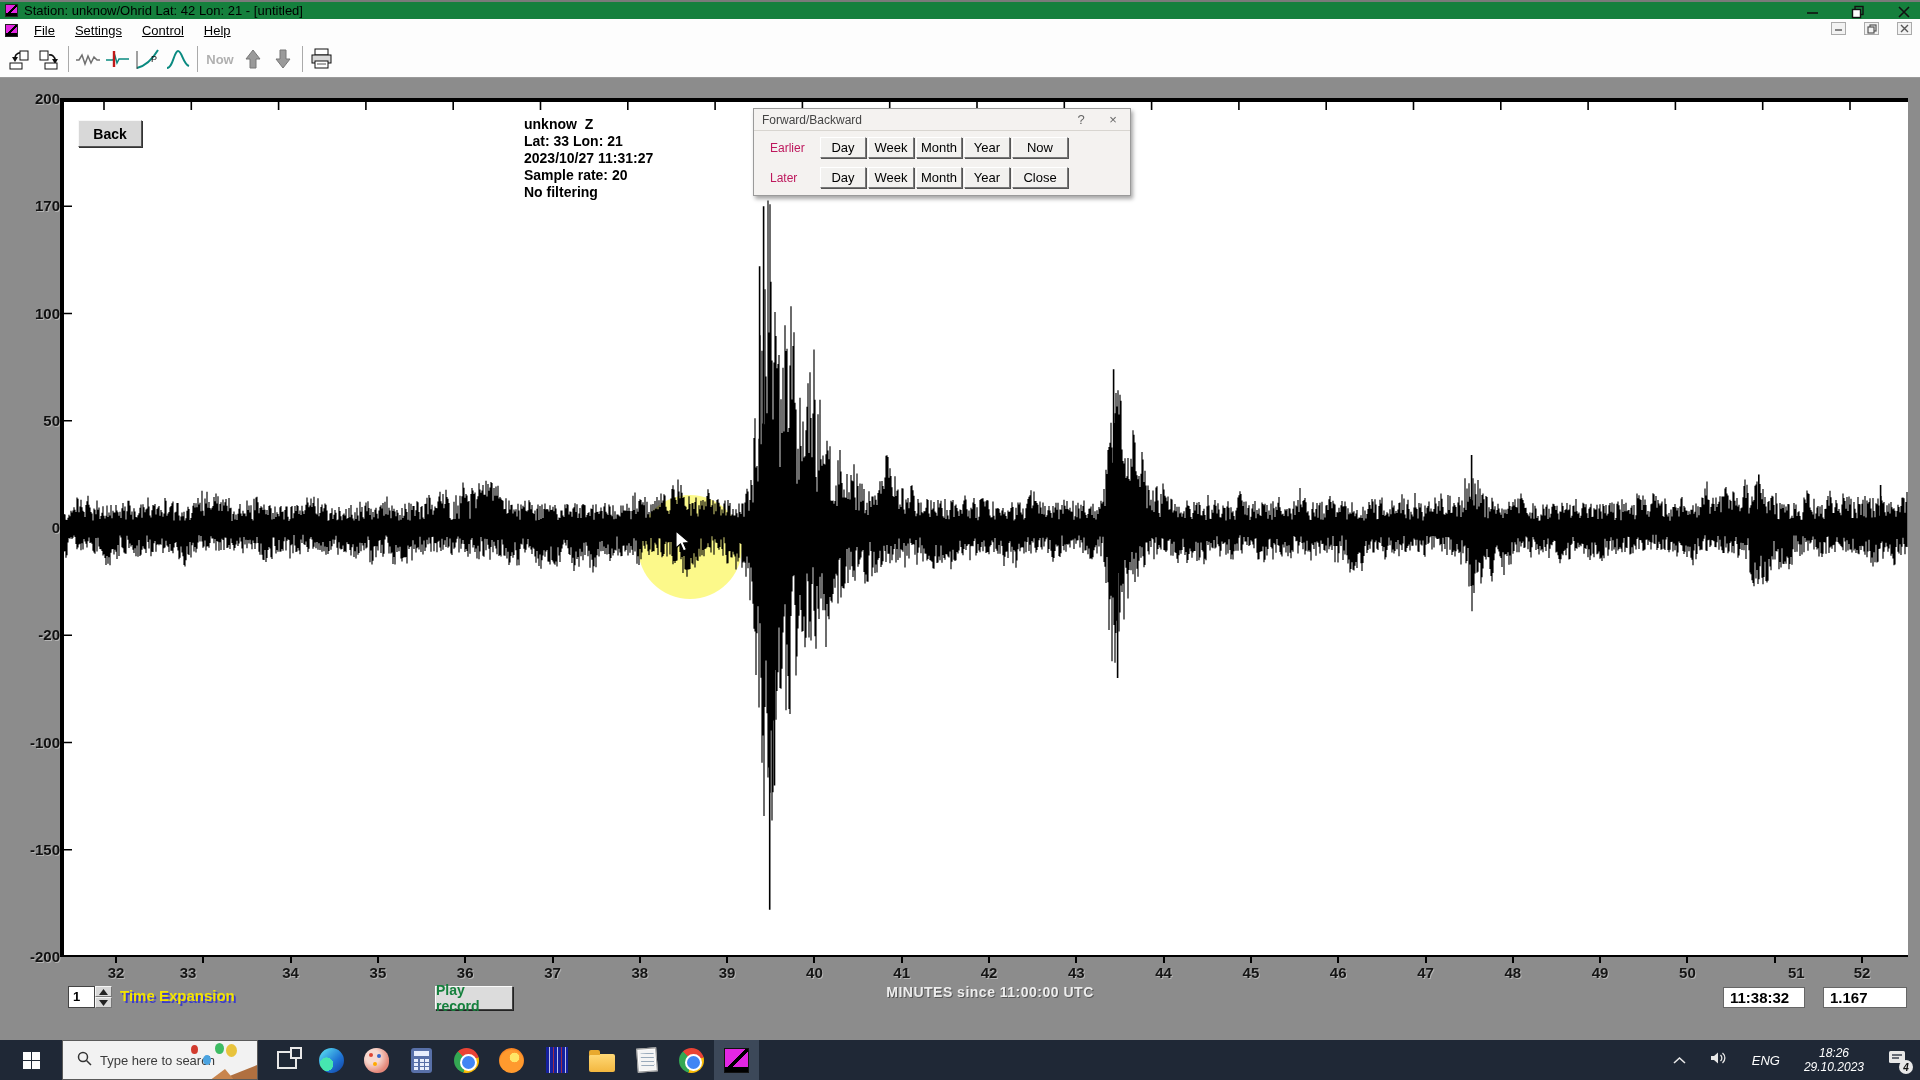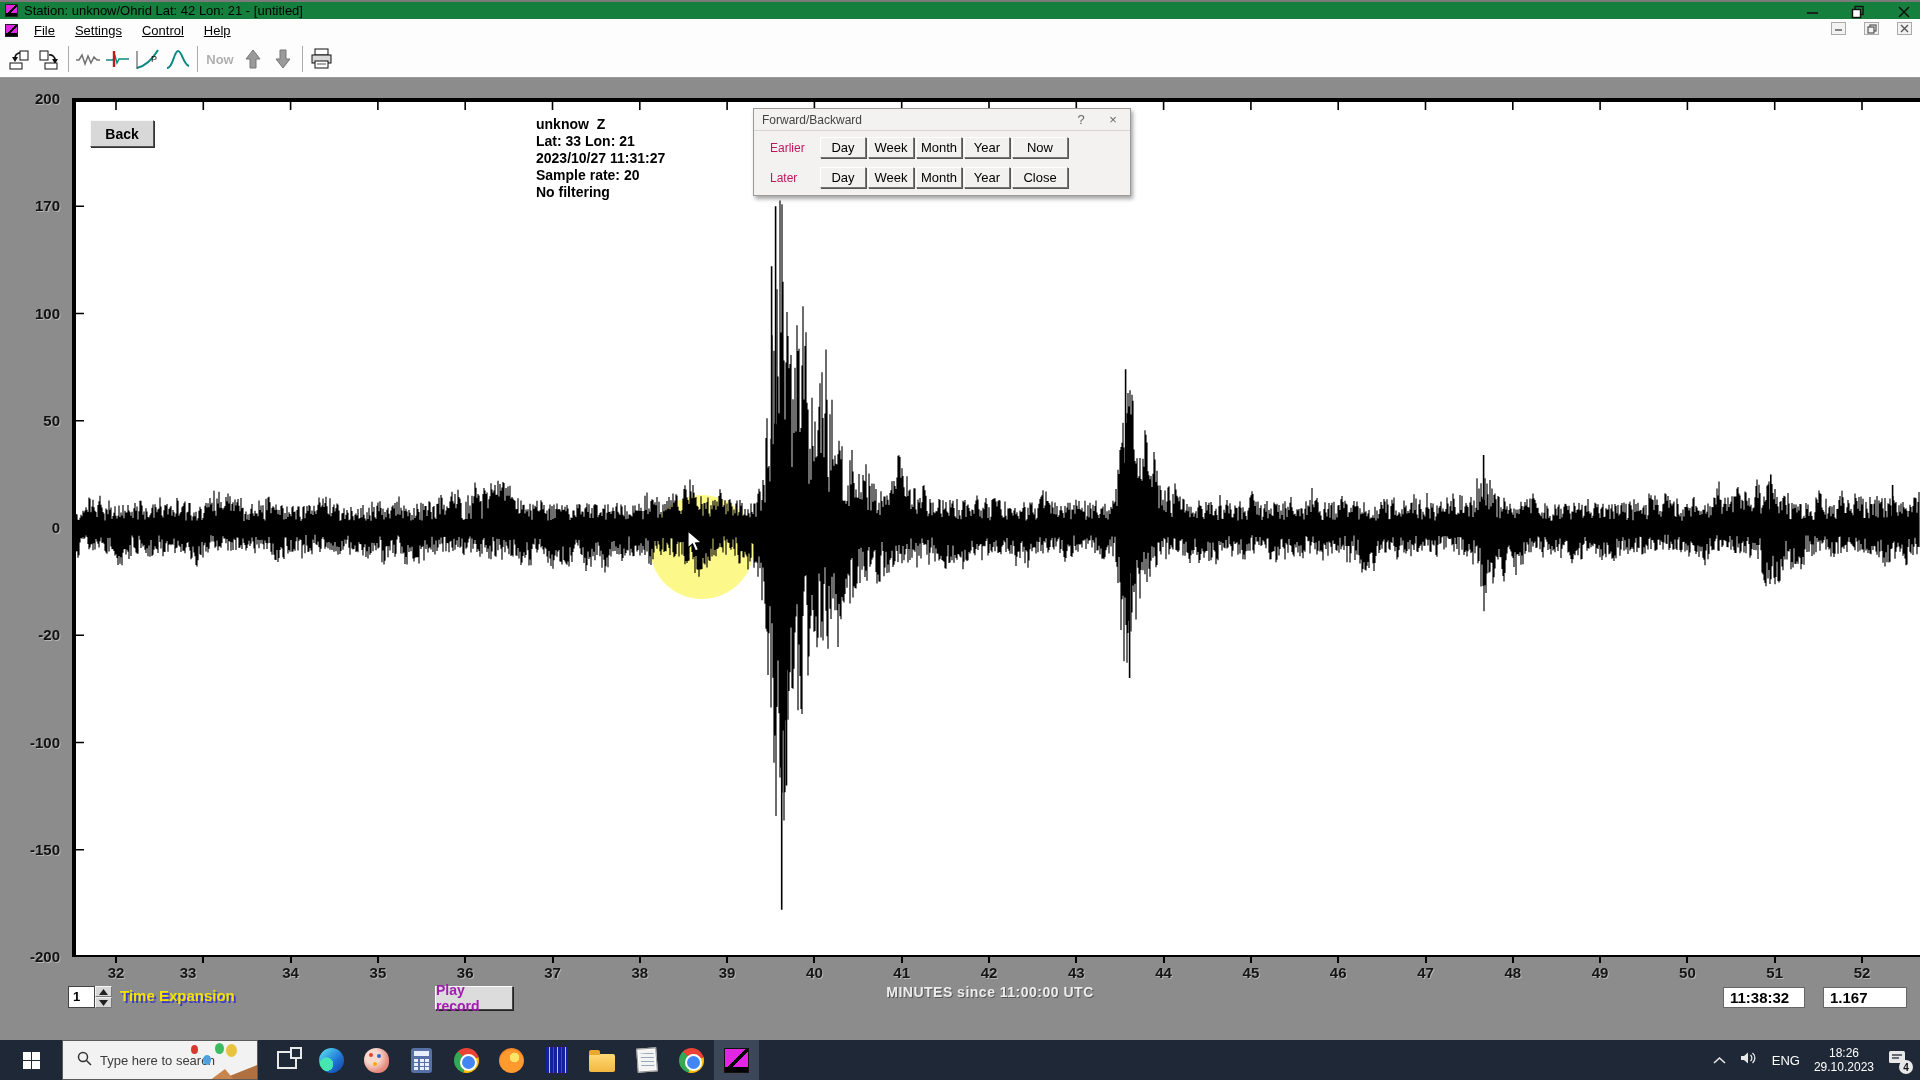--- a/index.html
+++ b/index.html
@@ -30,21 +30,21 @@
 
   .toolbar { position:absolute; left:0; top:41px; width:1920px; height:37px;
              background:#fdfdfd; border-bottom:1px solid #9a9a9a;
              display:flex; align-items:center; padding-left:4px; }
   .tbtn { width:28px; height:28px; margin:0 1px; display:flex; align-items:center; justify-content:center; }
   .tsep { width:1px; height:26px; background:#aaa; margin:0 4px; }
   .now-lbl { font-size:13px; font-weight:bold; color:#b0b0b0; }
 
   
   .workspace { position:absolute; left:0; top:78px; width:1920px; height:962px; background:#8c8c8c; }
-  .plot-area { position:absolute; left:72px; top:20px; width:1848px; height:859px;
+  .plot-area { position:absolute; left:60px; top:20px; width:1848px; height:859px;
                background:#fff; border-left:4px solid #000; border-top:4px solid #000;
                border-bottom:2px solid #000; }
   .plot-area svg { position:absolute; left:0; top:0; }
 
   .ylabel { position:absolute; width:58px; text-align:right; font-size:15px; font-weight:bold;
             color:#111; text-shadow:1px 1px 0 #b5b5b5; }
   .xlabel { position:absolute; width:60px; text-align:center; font-size:15px; font-weight:bold;
             color:#151515; text-shadow:1px 1px 0 #b5b5b5; }
   .btick  { position:absolute; width:2px; height:8px; background:#000; }
 
@@ -87,21 +87,21 @@
                 font-size:13px; font-weight:bold; padding:2px 0 0 4px; color:#000; }
   .spin-arrows { display:flex; flex-direction:column; }
   .spin-arrows .sa { width:17px; height:11px; background:#d8d8d8; border:1px solid #777;
                 border-top-color:#f5f5f5; border-left-color:#f5f5f5;
                 display:flex; align-items:center; justify-content:center; }
   .sa svg { display:block; }
   .time-exp-label { position:absolute; left:120px; top:987px; font-size:15px; font-weight:bold;
                     color:#f3e400; text-shadow:2px 2px 0 #3c3cc8; }
   .play-btn { position:absolute; left:435px; top:986px; width:78px; height:24px;
               background:#dcdcdc; border:1px solid #444; border-top-color:#fafafa; border-left-color:#fafafa;
-              box-shadow:1px 1px 0 #222; font-size:14px; font-weight:bold; color:#a21caf;
+              box-shadow:1px 1px 0 #222; font-size:14px; font-weight:bold; color:#15803d;
               display:flex; align-items:center; justify-content:center; }
   .val-box { position:absolute; top:987px; height:21px; background:#fff; border:1px solid #666;
              font-size:15px; font-weight:bold; color:#000; padding:1px 6px 0 6px; }
   .clock-box { left:1723px; width:82px; }
   .num-box { left:1823px; width:84px; }
 
   
   .taskbar { position:absolute; left:0; top:1040px; width:1920px; height:40px;
              background:#1f2836; display:flex; align-items:center; color:#fff; }
   .start-btn { width:62px; height:40px; display:flex; align-items:center; justify-content:center; }
@@ -114,21 +114,21 @@
   .balloons { position:absolute; right:0; top:0; width:74px; height:40px; }
   .balloon { position:absolute; border-radius:50% 50% 50% 50%; }
   .mountain { position:absolute; right:0; bottom:0; width:0; height:0;
               border-left:40px solid transparent; border-bottom:16px solid #b07040; }
   .mountain2 { position:absolute; right:22px; bottom:0; width:0; height:0;
               border-left:16px solid transparent; border-right:10px solid transparent;
               border-bottom:12px solid #c8854e; }
   .tb-icons { display:flex; align-items:center; height:40px; margin-left:6px; }
   .tb-slot { width:45px; height:40px; display:flex; align-items:center; justify-content:center; }
   .tb-slot.active { background:#3c4859; }
-  .tray { margin-left:auto; display:flex; align-items:center; gap:14px; padding-right:14px; }
+  .tray { margin-left:auto; display:flex; align-items:center; gap:24px; padding-right:14px;font-style:italic; }
   .tray .lang { font-size:13px; }
   .tray .clock { text-align:center; font-size:12px; line-height:14px; }
   .badge-wrap { position:relative; }
   .badge { position:absolute; right:-7px; bottom:-4px; width:14px; height:14px; border-radius:50%;
            background:#e8e8e8; color:#111; font-size:10px; font-weight:bold;
            display:flex; align-items:center; justify-content:center; }
   .chrome-ico { width:25px; height:25px; border-radius:50%; position:relative;
      background:conic-gradient(from -45deg,#ea4335 0 120deg,#fbbc05 0 240deg,#34a853 0 360deg); }
   .chrome-ico:after { content:""; position:absolute; left:6px; top:6px; width:13px; height:13px;
      border-radius:50%; background:#4285f4; border:2px solid #fff; }
@@ -351,21 +351,21 @@
         <div class="xlabel" style="left: 1308.2px; top: 886px;">46</div>
         <div class="btick" style="left: 1337.2px; top: 877px;"></div>
         <div class="xlabel" style="left: 1395.5px; top: 886px;">47</div>
         <div class="btick" style="left: 1424.5px; top: 877px;"></div>
         <div class="xlabel" style="left: 1482.8px; top: 886px;">48</div>
         <div class="btick" style="left: 1511.8px; top: 877px;"></div>
         <div class="xlabel" style="left: 1570.1px; top: 886px;">49</div>
         <div class="btick" style="left: 1599.1px; top: 877px;"></div>
         <div class="xlabel" style="left: 1657.4px; top: 886px;">50</div>
         <div class="btick" style="left: 1686.4px; top: 877px;"></div>
-        <div class="xlabel" style="left: 1744.7px; top: 886px;">51</div>
+        <div class="xlabel" style="left: 1744.7px; top: 886px; text-align: right;">51</div>
         <div class="btick" style="left: 1773.7px; top: 877px;"></div>
         <div class="xlabel" style="left: 1832px; top: 886px;">52</div>
         <div class="btick" style="left: 1861px; top: 877px;"></div>
       </div>
     <div class="axis-caption">MINUTES since 11:00:00 UTC</div>
   </div>
 
   <div class="dialog">
     <div class="dialog-title">
       <span class="dtext">Forward/Backward</span>

